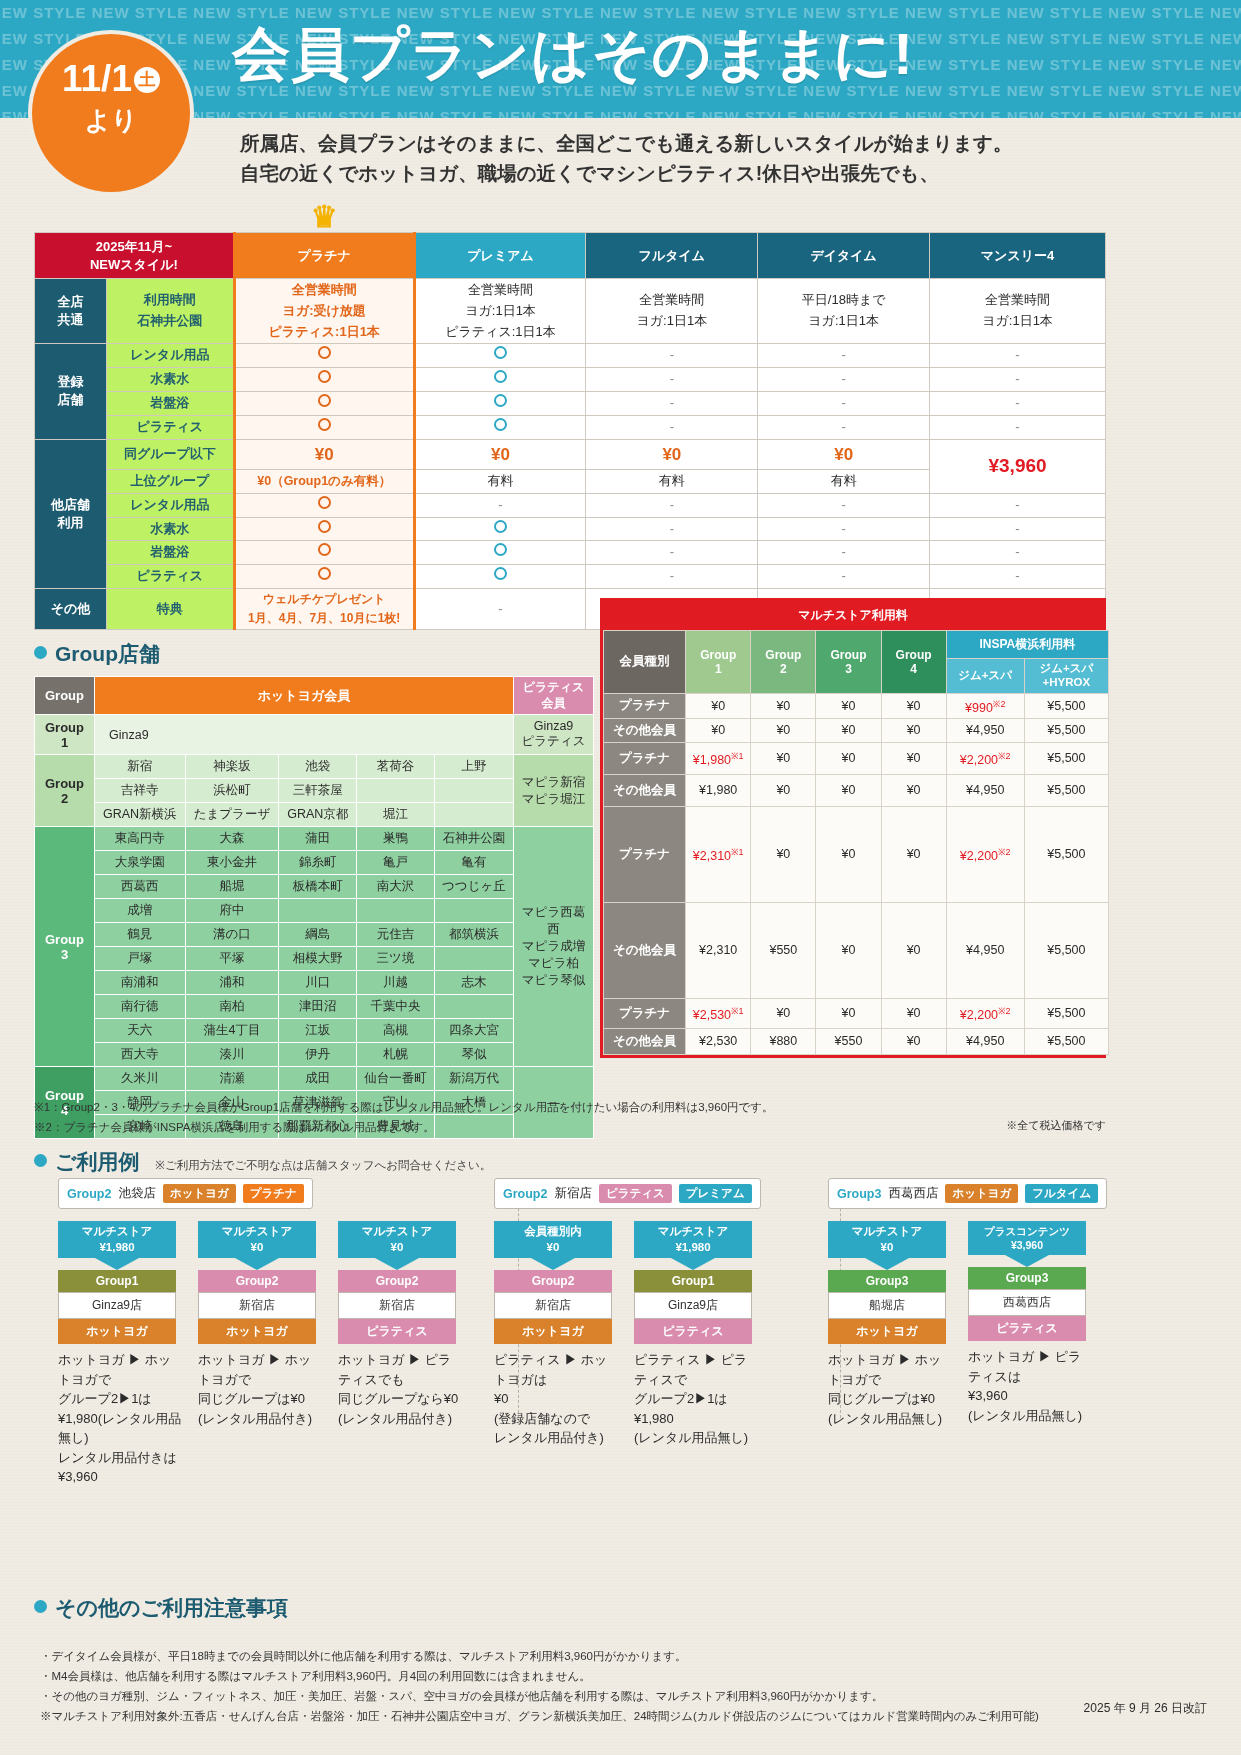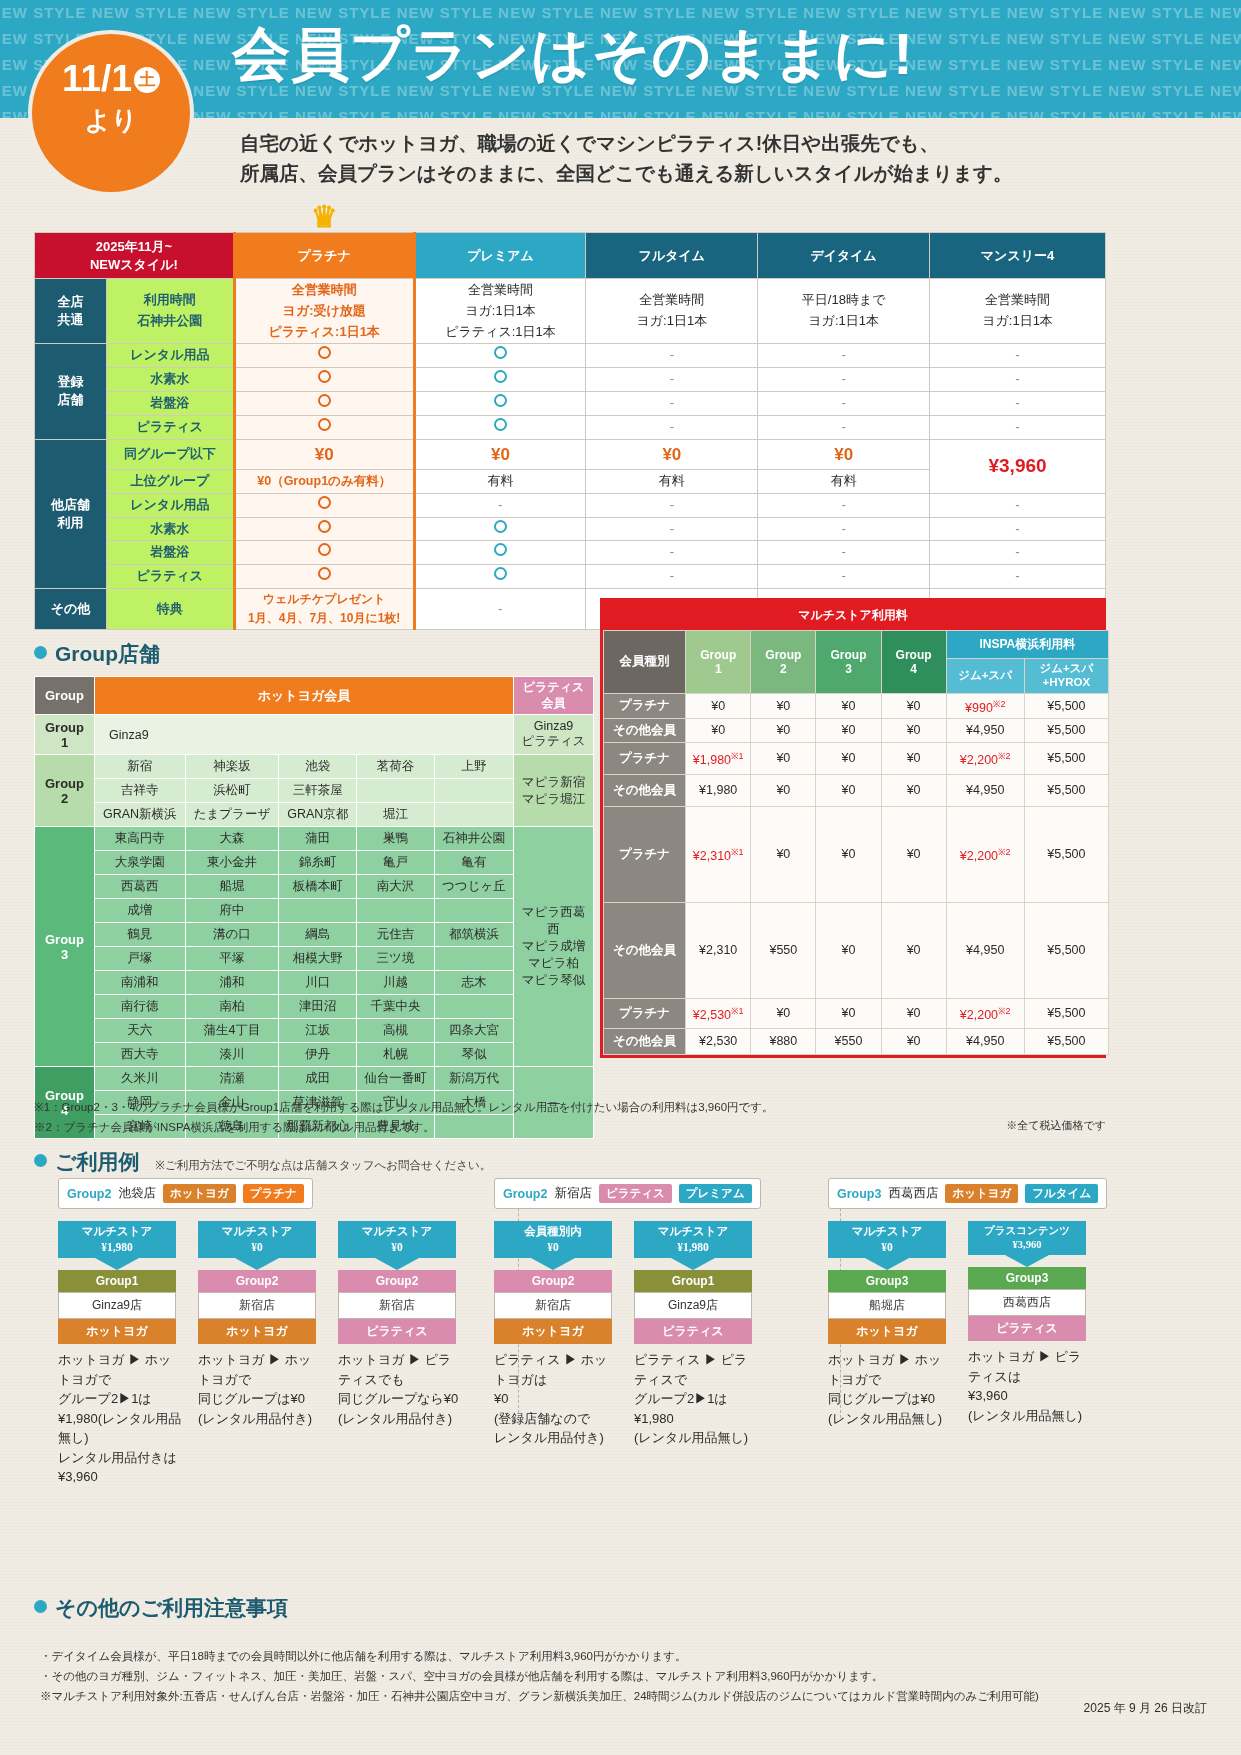--- a/index.html
+++ b/index.html
@@ -90,21 +90,21 @@
   .ex-title { position:absolute; left:34px; top:1148px; }
   .ex-note { font-size:11.5px; font-weight:normal; color:#444; margin-left:10px;}
   .ex-area { position:absolute; left:46px; top:1178px; width:1060px; height:250px; }
   .ex-group { position:absolute; top:0; }
   .ex-head { border:1px solid #bdb7ae; background:#fff; border-radius:3px; padding:5px 8px; display:flex; align-items:center; gap:7px; font-size:12.5px; width:max-content;}
   .tag { padding:2px 7px; border-radius:2px; color:#fff; font-size:11.5px; font-weight:bold; }
   .tag.hy { background:#d9822b; } .tag.pil { background:#d98cae; }
   .tag.plat { background:#f07c1e; } .tag.prem{ background:#2da8c4; } .tag.full{ background:#2da8c4;}
   .gname { color:#2da8c4; font-weight:bold; }
   .arrow-box { width:118px; text-align:center; }
-  .arrow-body { background:#2da8c4; color:#fff; font-size:11.5px; font-weight:bold; padding:3px 2px; line-height:1.35;font-family:Liberation Serif, serif;}
+  .arrow-body { background:#2da8c4; color:#fff; font-size:11.5px; font-weight:bold; padding:3px 2px; line-height:1.35;}
   .arrow-tip { width:0; height:0; margin:0 auto; border-left:22px solid transparent; border-right:22px solid transparent; border-top:12px solid #2da8c4;}
   .chip { width:118px; text-align:center; color:#fff; font-size:12px; font-weight:bold; padding:4px 0; }
   .chip.olive{background:#8a8f3a;} .chip.pink{background:#d98cae;} .chip.green{background:#5aa84f;}
   .chip.white{ background:#fff; color:#333; border:1px solid #bdb7ae; font-weight:normal;}
   .chip.hy { background:#d9822b; } .chip.pil{ background:#d98cae; }
   .ex-text { font-size:13px; line-height:1.5; margin-top:6px; width:124px; }
   .vline { position:absolute; top:1178px; width:1px; height:240px; border-left:1px dashed #b5afa6; }
 
   
   .bn-title { position:absolute; left:34px; top:1594px; }
@@ -124,22 +124,22 @@
         <div>NEW STYLE NEW STYLE NEW STYLE NEW STYLE NEW STYLE NEW STYLE NEW STYLE NEW STYLE NEW STYLE NEW STYLE NEW STYLE NEW STYLE NEW STYLE NEW STYLE NEW STYLE NEW STYLE NEW STYLE NEW STYLE NEW STYLE NEW STYLE NEW STYLE NEW STYLE </div>
         <div>NEW STYLE NEW STYLE NEW STYLE NEW STYLE NEW STYLE NEW STYLE NEW STYLE NEW STYLE NEW STYLE NEW STYLE NEW STYLE NEW STYLE NEW STYLE NEW STYLE NEW STYLE NEW STYLE NEW STYLE NEW STYLE NEW STYLE NEW STYLE NEW STYLE NEW STYLE </div>
       </div>
     <div class="header-title">会員プランはそのままに!</div>
   </div>
   <div class="badge">
     <div class="b1"><span>11/1</span><span class="sat">土</span></div>
     <div class="b2">より</div>
   </div>
   <div class="lead">
+    <div>所属店、会員プランはそのままに、全国どこでも通える新しいスタイルが始まります。</div>
     <div>自宅の近くでホットヨガ、職場の近くでマシンピラティス!休日や出張先でも、</div>
-    <div>所属店、会員プランはそのままに、全国どこでも通える新しいスタイルが始まります。</div>
   </div>
 
   <div class="plan-wrap">
     <table class="plan">
       <tbody>
           <tr>
         <td class="hdr-new" colspan="2" style="width:200px;height:46px;">
           <div>2025年11月~</div>
           <div>NEWスタイル!</div>
         </td>
@@ -739,18 +739,19 @@
         </div>
       </div>
     </div>
   </div>
 
   <div class="sec-title bn-title">
     <span class="dot"></span><span>その他のご利用注意事項</span>
   </div>
   <div class="bn">
     <div>・デイタイム会員様が、平日18時までの会員時間以外に他店舗を利用する際は、マルチストア利用料3,960円がかかります。</div>
+    <div>・M4会員様は、他店舗を利用する際はマルチストア利用料3,960円。月4回の利用回数には含まれません。</div>
     <div>・その他のヨガ種別、ジム・フィットネス、加圧・美加圧、岩盤・スパ、空中ヨガの会員様が他店舗を利用する際は、マルチストア利用料3,960円がかかります。</div>
     <div>※マルチストア利用対象外:五香店・せんげん台店・岩盤浴・加圧・石神井公園店空中ヨガ、グラン新横浜美加圧、24時間ジム(カルド併設店のジムについてはカルド営業時間内のみご利用可能)</div>
   </div>
   <div class="revdate">2025 年 9 月 26 日改訂</div>
 
 </div>
 
 </body></html>

